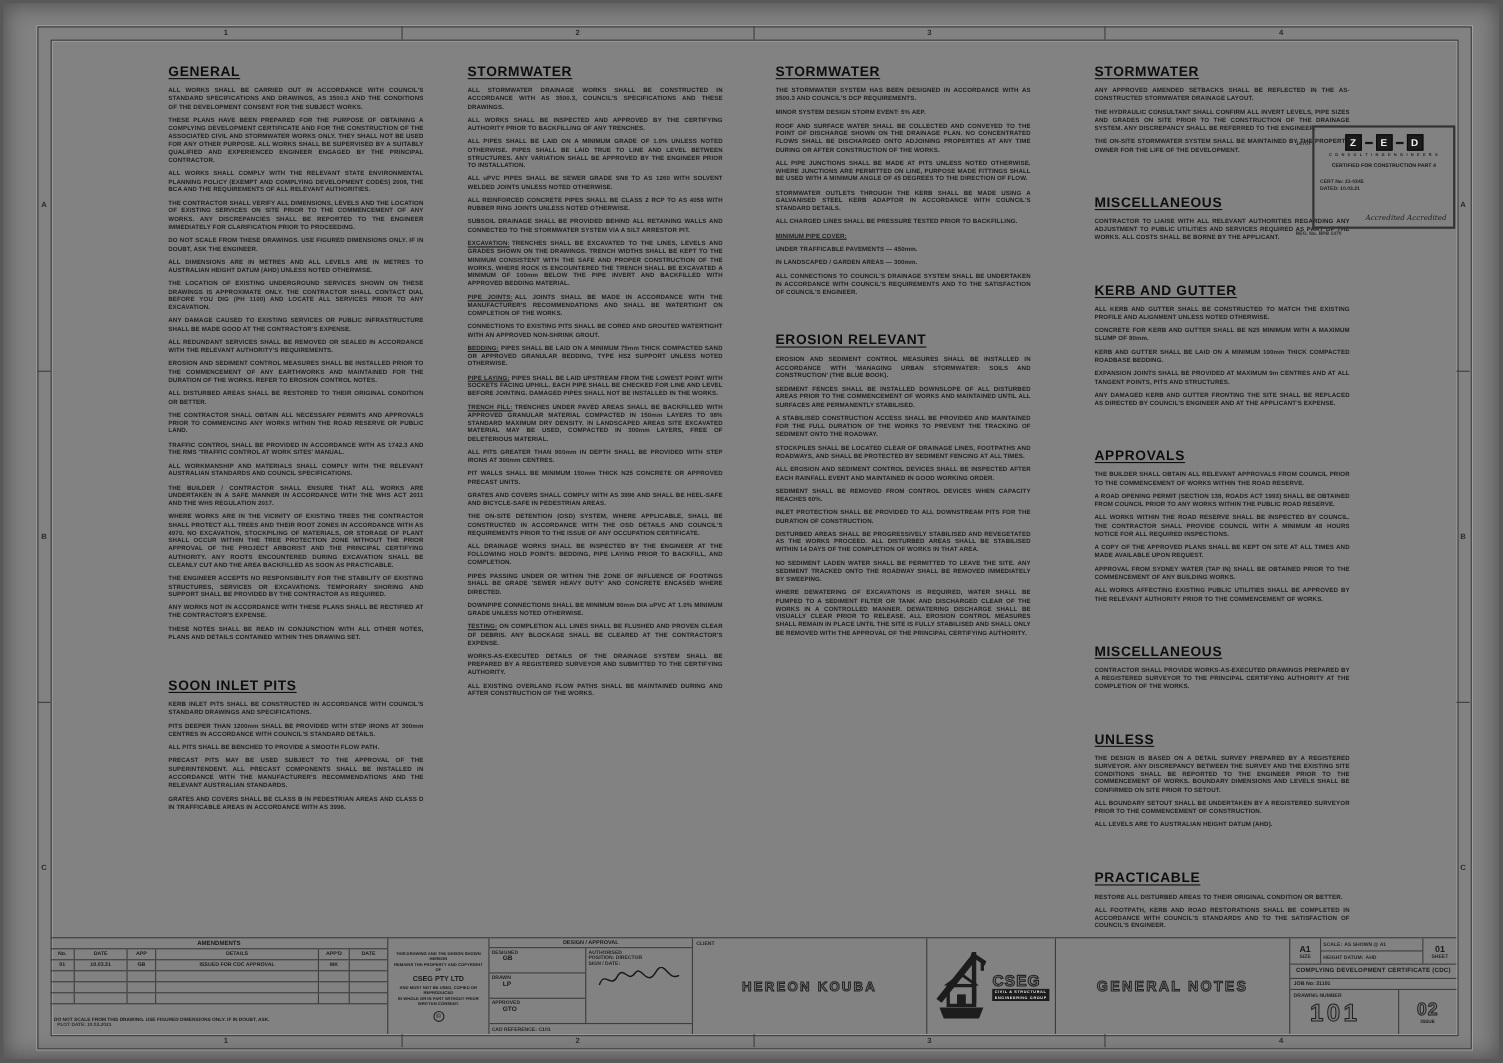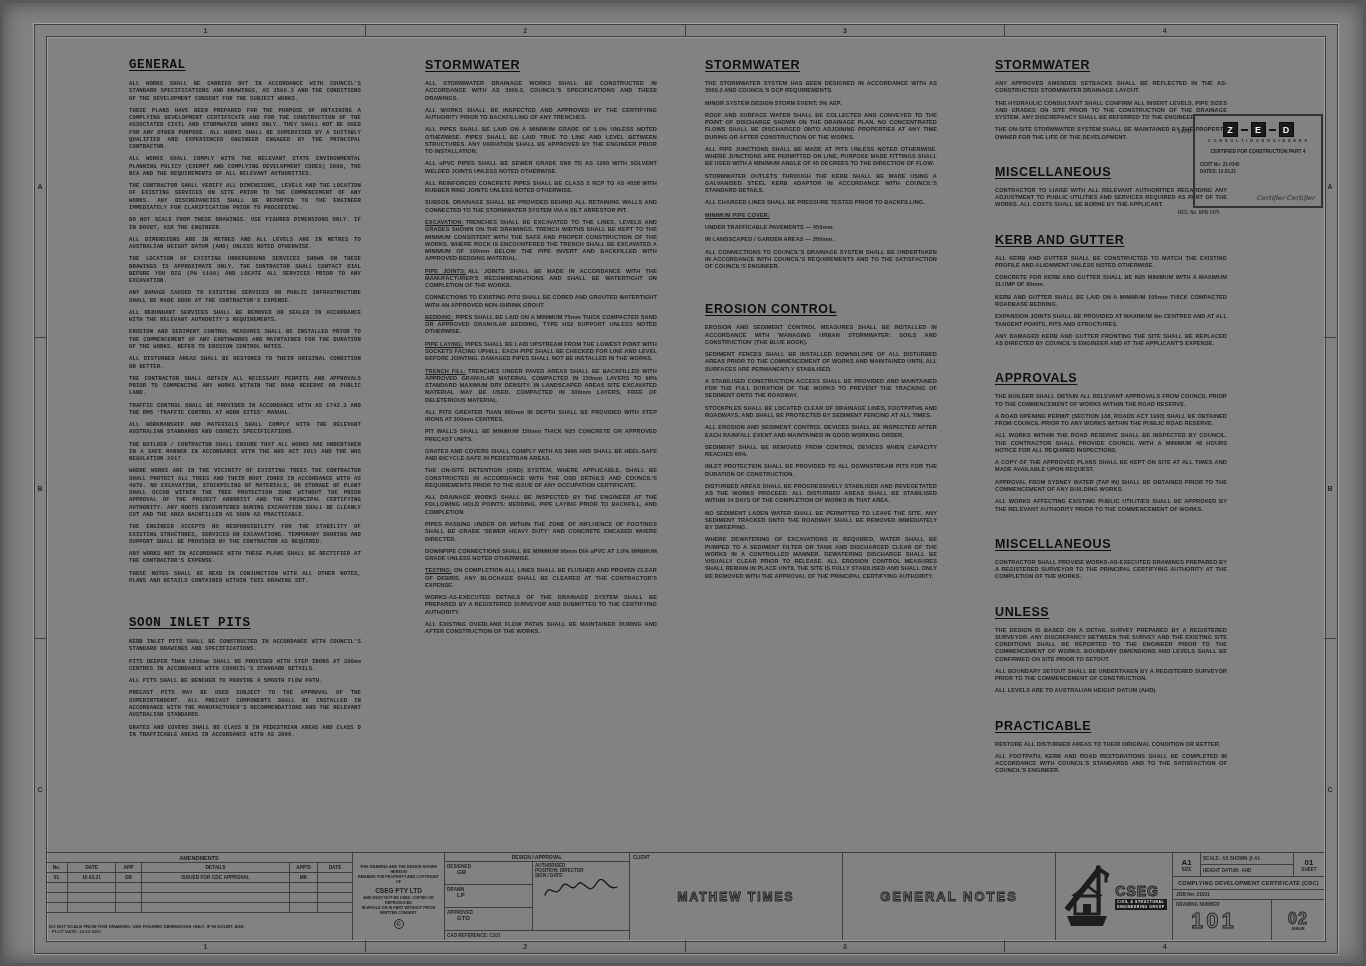--- a/index.html
+++ b/index.html
@@ -21,23 +21,23 @@
   .band{position:absolute;display:flex;color:#2c2c2c;font-size:7px;font-weight:bold;}
   .band.h{left:46px;width:1278px;height:12px;flex-direction:row;}
   .band.h.top{top:24px;} .band.h.bottom{top:940px;}
   .band.v{top:36px;height:904px;width:12px;flex-direction:column;}
   .band.v.left{left:34px;} .band.v.right{left:1324px;}
   .band>span{flex:1;display:flex;align-items:center;justify-content:center;}
   .band.h>span+span{border-left:1px solid #3e3e3e;}
   .band.v>span+span{border-top:1px solid #3e3e3e;}
   
   .col{position:absolute;top:58px;width:232px;height:786px;overflow:hidden;}
-  .col1{left:129px;font-family:Liberation Mono, monospace;} .col2{left:425px;} .col3{left:705px;} .col4{left:995px;}
+  .col1{left:153px;} .col2{left:425px;} .col3{left:705px;} .col4{left:995px;}
   .section+.section{margin-top:32px;}
-  .col4 .section+.section{margin-top:24px;}
+  .col4 .section+.section{margin-top:36px;}
   .sec-h{margin:0 0 8px 0;font-size:12.5px;font-weight:bold;letter-spacing:.6px;
     color:#0e0e0e;text-decoration:underline;text-underline-offset:2px;}
   .note{margin:0 0 5px 0;font-size:5.6px;line-height:1.3;text-align:justify;
     font-weight:bold;color:#1d1d1d;letter-spacing:.1px;}
   .note .lead{text-decoration:underline;}
   .note .lead:empty{display:none;}
   .note .lead:not(:empty){margin-right:2px;}
   
   .stamp{position:absolute;left:1193px;top:114px;width:130px;height:94px;
     border:2px solid #333;padding:4px 5px;box-sizing:border-box;}
@@ -295,21 +295,21 @@
 
           <p class="note"><span>UNDER TRAFFICABLE PAVEMENTS — 450mm.</span></p>
 
           <p class="note"><span>IN LANDSCAPED / GARDEN AREAS — 300mm.</span></p>
 
           <p class="note"><span>ALL CONNECTIONS TO COUNCIL'S DRAINAGE SYSTEM SHALL BE UNDERTAKEN IN ACCORDANCE WITH COUNCIL'S REQUIREMENTS AND TO THE SATISFACTION OF COUNCIL'S ENGINEER.</span></p>
         </div>
     </div>
 
     <div class="section">
-      <h3 class="sec-h">EROSION CONTROL</h3>
+      <h3 class="sec-h">EROSION RELEVANT</h3>
       <div>
 
           <p class="note"><span>EROSION AND SEDIMENT CONTROL MEASURES SHALL BE INSTALLED IN ACCORDANCE WITH 'MANAGING URBAN STORMWATER: SOILS AND CONSTRUCTION' (THE BLUE BOOK).</span></p>
 
           <p class="note"><span>SEDIMENT FENCES SHALL BE INSTALLED DOWNSLOPE OF ALL DISTURBED AREAS PRIOR TO THE COMMENCEMENT OF WORKS AND MAINTAINED UNTIL ALL SURFACES ARE PERMANENTLY STABILISED.</span></p>
 
           <p class="note"><span>A STABILISED CONSTRUCTION ACCESS SHALL BE PROVIDED AND MAINTAINED FOR THE FULL DURATION OF THE WORKS TO PREVENT THE TRACKING OF SEDIMENT ONTO THE ROADWAY.</span></p>
 
           <p class="note"><span>STOCKPILES SHALL BE LOCATED CLEAR OF DRAINAGE LINES, FOOTPATHS AND ROADWAYS, AND SHALL BE PROTECTED BY SEDIMENT FENCING AT ALL TIMES.</span></p>
 
@@ -422,21 +422,21 @@
     <span class="zed-box">E</span>
     <span class="zed-dash"></span>
     <span class="zed-box">D</span>
   </div>
   <div class="zed-tag">C O N S U L T I N G   E N G I N E E R S</div>
   <div class="stamp-line">CERTIFIED FOR CONSTRUCTION PART 4</div>
   <div class="stamp-fields">
     <div>CERT No: 21-0345</div>
     <div>DATED: 10.03.21</div>
   </div>
-  <div class="stamp-sig">Certifier Certifier</div>
+  <div class="stamp-sig">Accredited Accredited</div>
 </div>
 <div class="stamp-reg">REG. No. BPB 1470</div>
 
 <div class="tb">
 
   <div class="cell amend">
     <div class="amend-header">AMENDMENTS</div>
     <div class="amend-cols">
       <div class="ac-no">No.</div>
       <div class="ac-date">DATE</div>
@@ -520,25 +520,21 @@
       </div>
     </div>
     <div class="cadrow">
       <span class="lbl">CAD REFERENCE:</span>&nbsp;
       <span class="lbl">C101</span>
     </div>
   </div>
 
   <div class="cell client">
     <span class="lbl">CLIENT</span>
-    <div class="outline-text client-name">MATHEW TIMES</div>
-  </div>
-
-  <div class="cell title-cell">
-    <div class="outline-text title-text">GENERAL NOTES</div>
+    <div class="outline-text client-name">HEREON KOUBA</div>
   </div>
 
   <div class="cell logo-cell">
     <svg width="52" height="66" viewBox="0 0 52 66">
       <g fill="#1d1d1d" stroke="#1d1d1d">
         <rect x="36" y="2" width="3" height="46"></rect>
         <path d="M4 44 L36 4 L40 7 L8 47 Z"></path>
         <path d="M36 2 L48 10 L47 13 L35 5 Z"></path>
         <rect x="44" y="10" width="2" height="8"></rect>
         <path d="M10 32 L26 20 L42 32 L38 32 L26 23.5 L14 32 Z" stroke="none"></path>
@@ -549,20 +545,24 @@
     </svg>
     <div class="logo-text">
       <div class="logo-cseg">CSEG</div>
       <div class="logo-sub">
         <div>CIVIL &amp; STRUCTURAL</div>
         <div>ENGINEERING GROUP</div>
       </div>
     </div>
   </div>
 
+  <div class="cell title-cell">
+    <div class="outline-text title-text">GENERAL NOTES</div>
+  </div>
+
   <div class="cell info">
     <div class="info-row1">
       <div class="size-cell">
         <div class="size-val">A1</div>
         <span class="lbl">SIZE</span>
       </div>
       <div class="scale-cell">
         <div>
           <span class="lbl">SCALE:</span>
           <span class="lbl">AS SHOWN @ A1</span>

